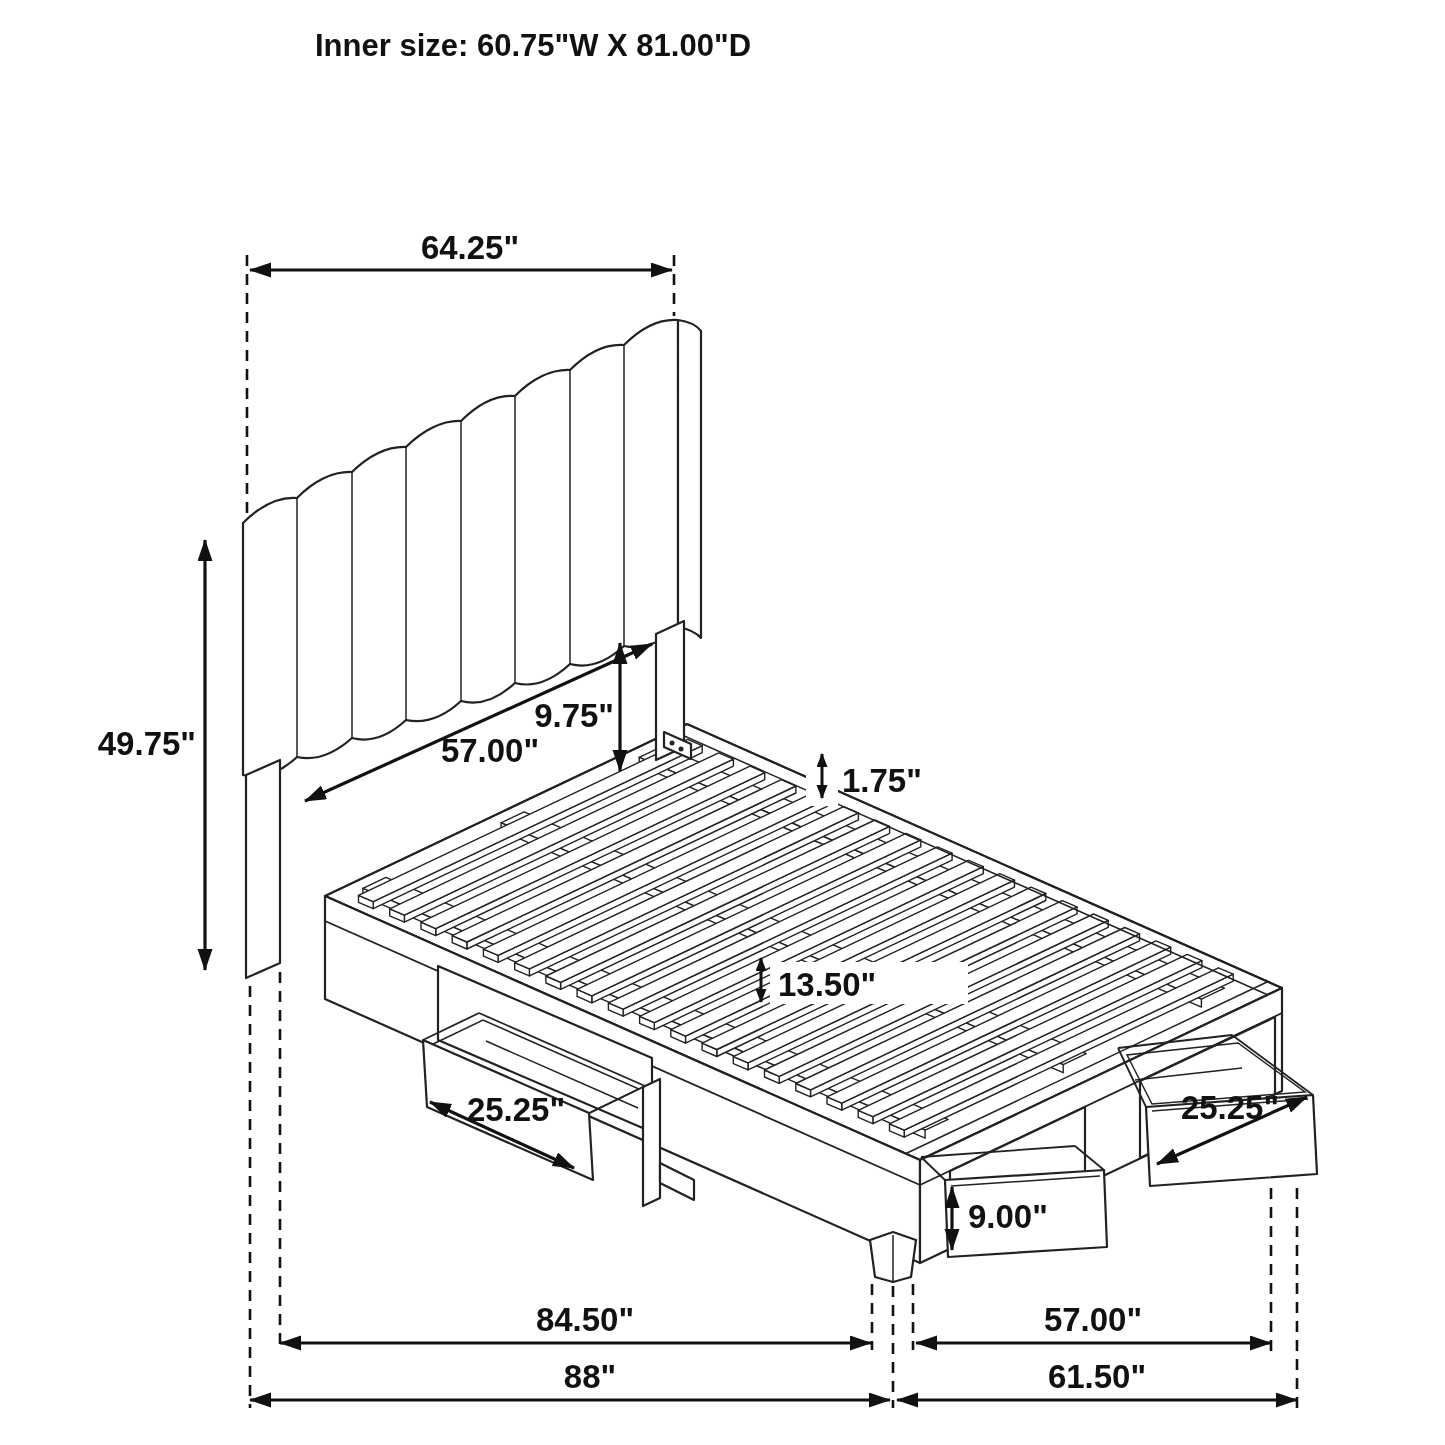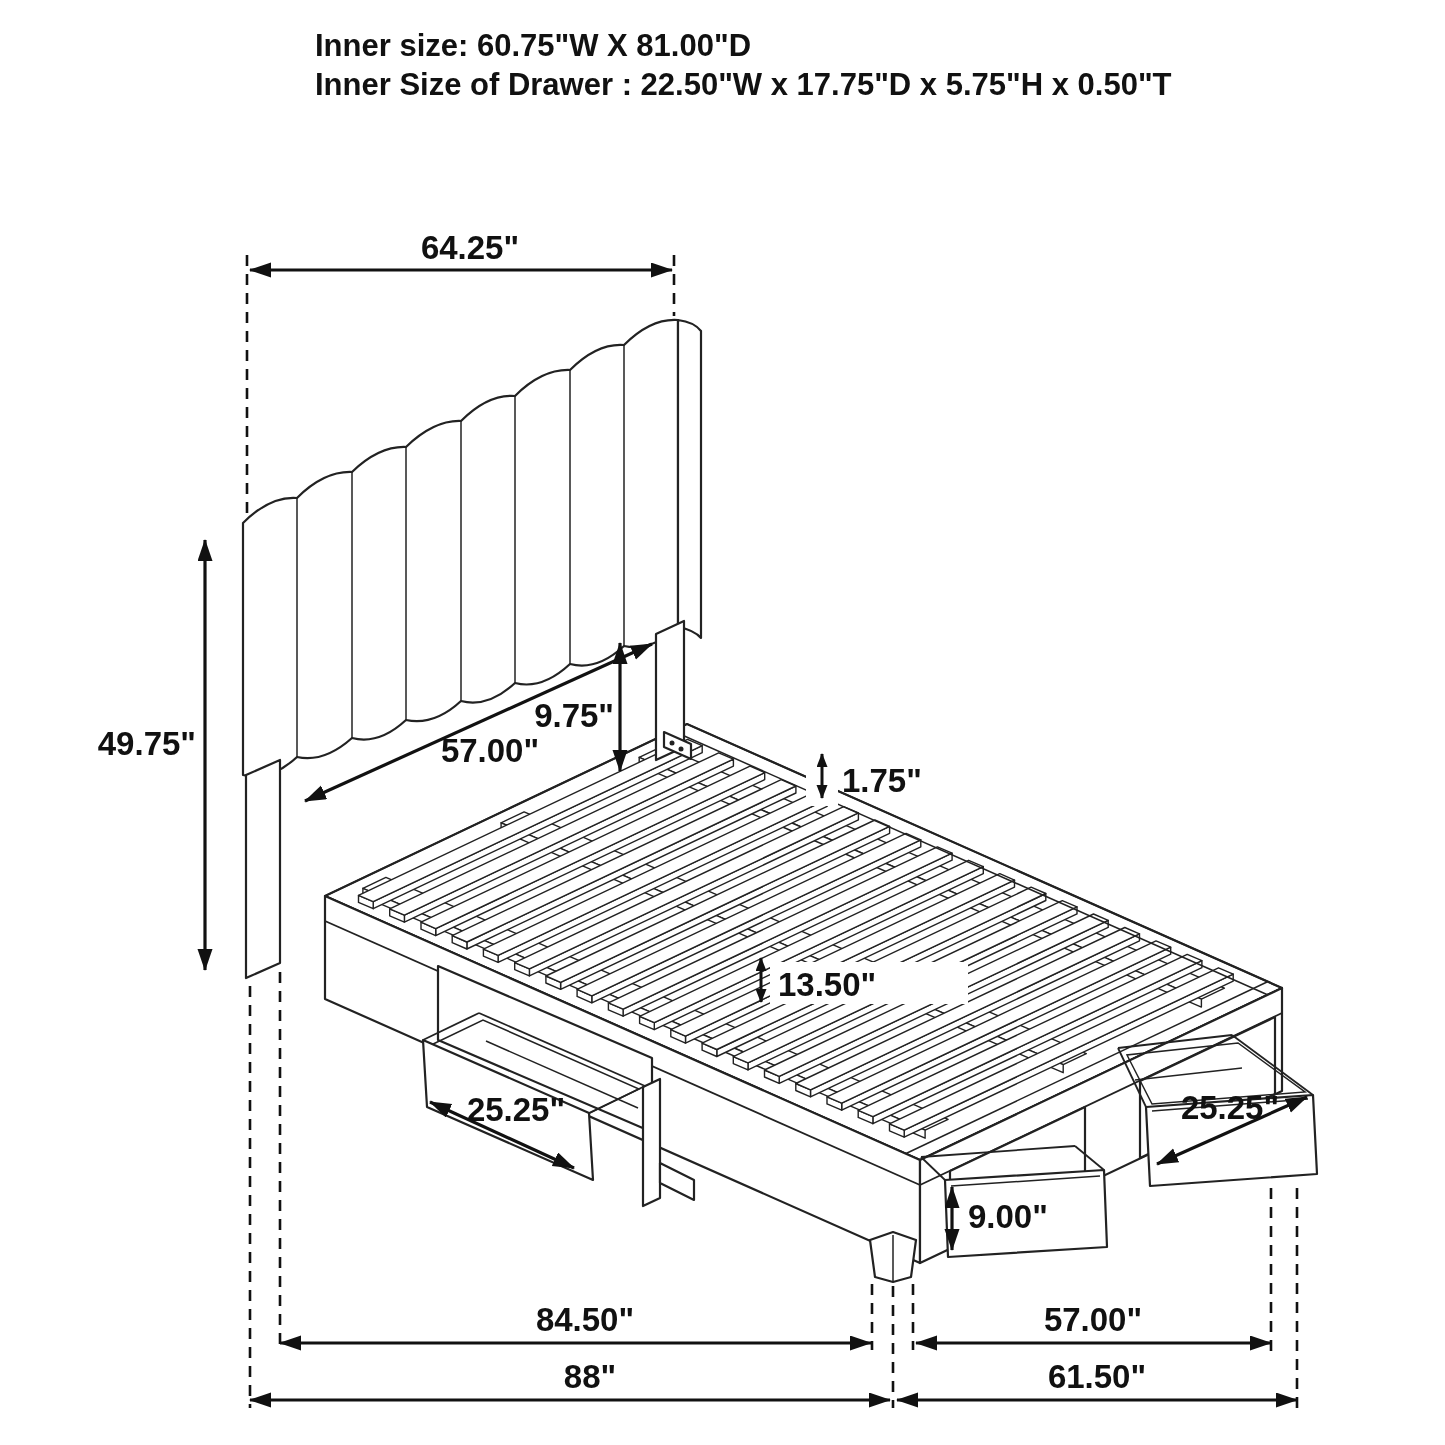--- a/index.html
+++ b/index.html
@@ -18,21 +18,20 @@
   .dim{font-family:"Liberation Sans", sans-serif;font-weight:bold;font-size:33px;fill:#111;}
   .wbg{fill:#fff;stroke:none;}
 </style>
 </head>
 <body>
 
 <div class="stage">
 
   <div class="hdr">
     <div>Inner size: 60.75"W X 81.00"D</div>
-    <div>Inner Size of Drawer : 22.50"W x 17.75"D x 5.75"H x 0.50"T</div>
   </div>
 
   <svg width="1445" height="1445" viewBox="0 0 1445 1445">
     <defs>
       <marker id="ah" markerUnits="userSpaceOnUse" markerWidth="26" markerHeight="18" refX="21" refY="7.5" orient="auto-start-reverse">
         <path d="M0,0 L22,7.5 L0,15 Z" fill="#111"></path>
       </marker>
       <marker id="ahS" markerUnits="userSpaceOnUse" markerWidth="18" markerHeight="13" refX="13" refY="5.5" orient="auto-start-reverse">
         <path d="M0,0 L14,5.5 L0,11 Z" fill="#111"></path>
       </marker>

